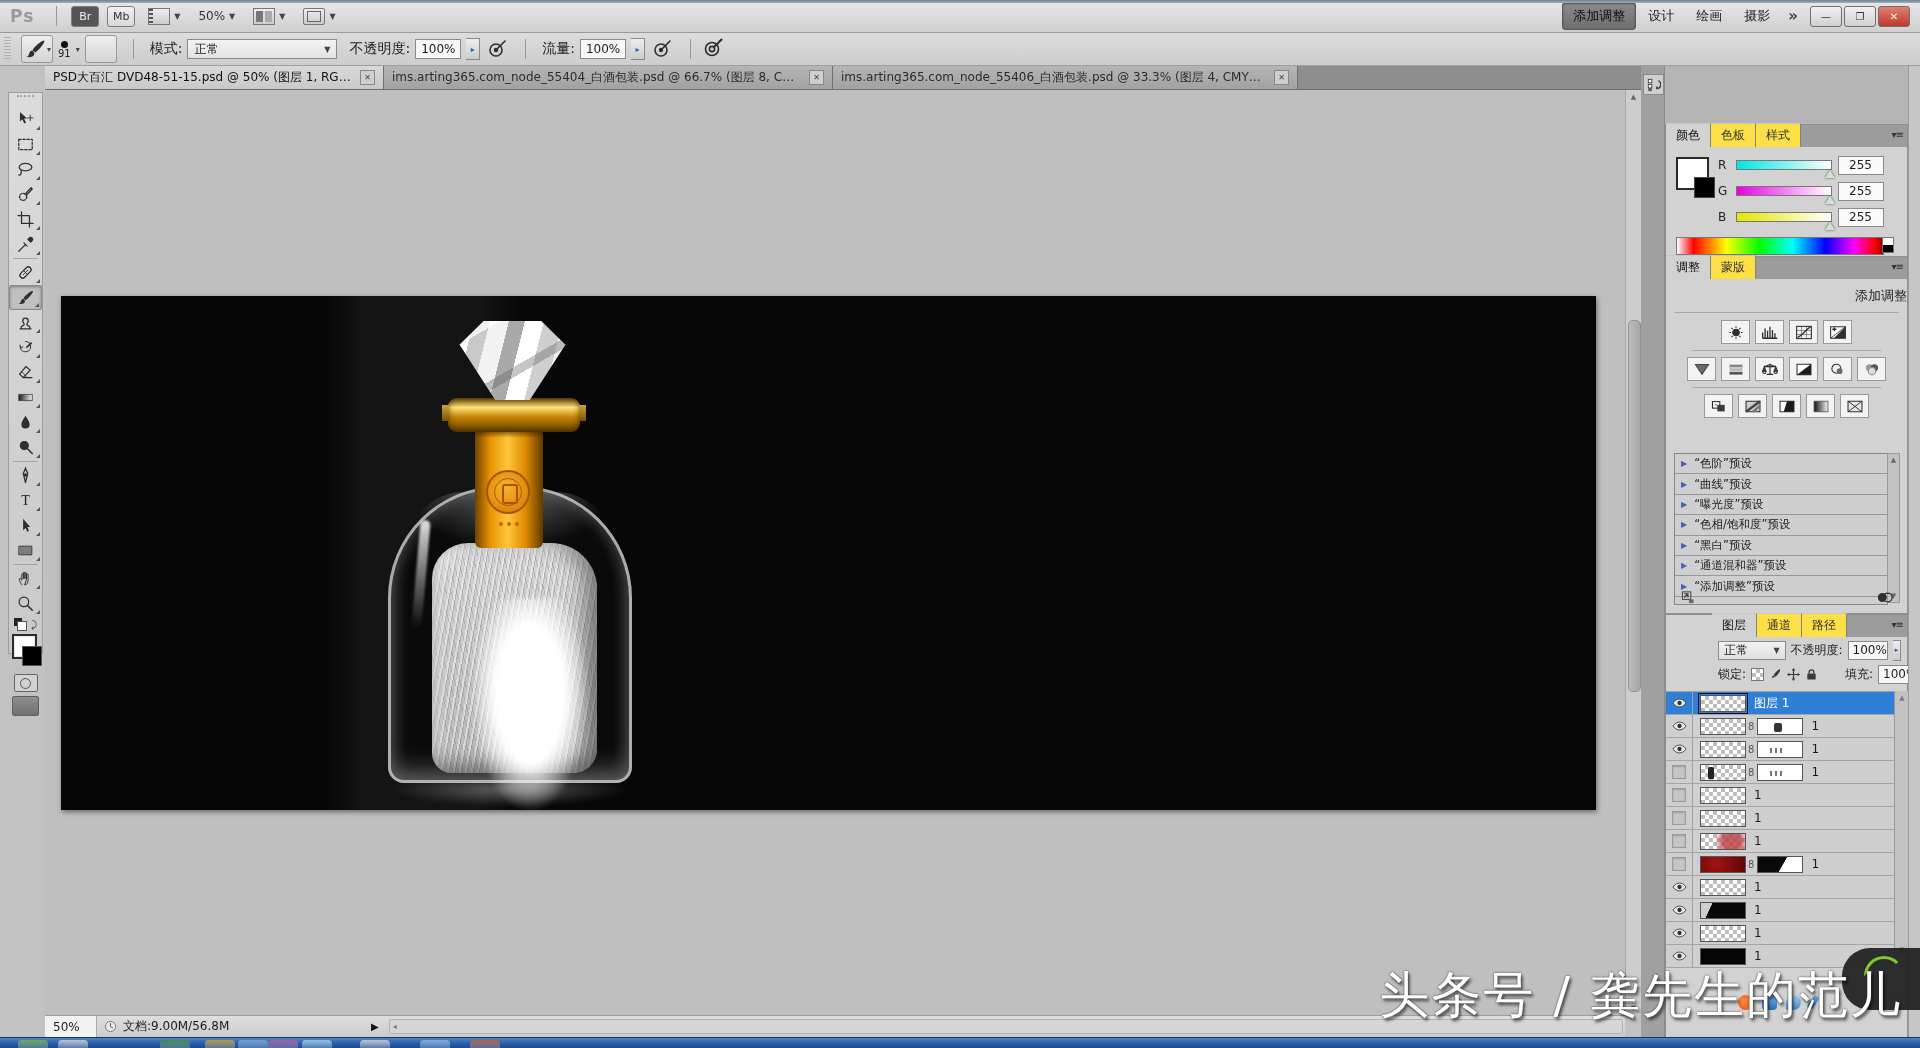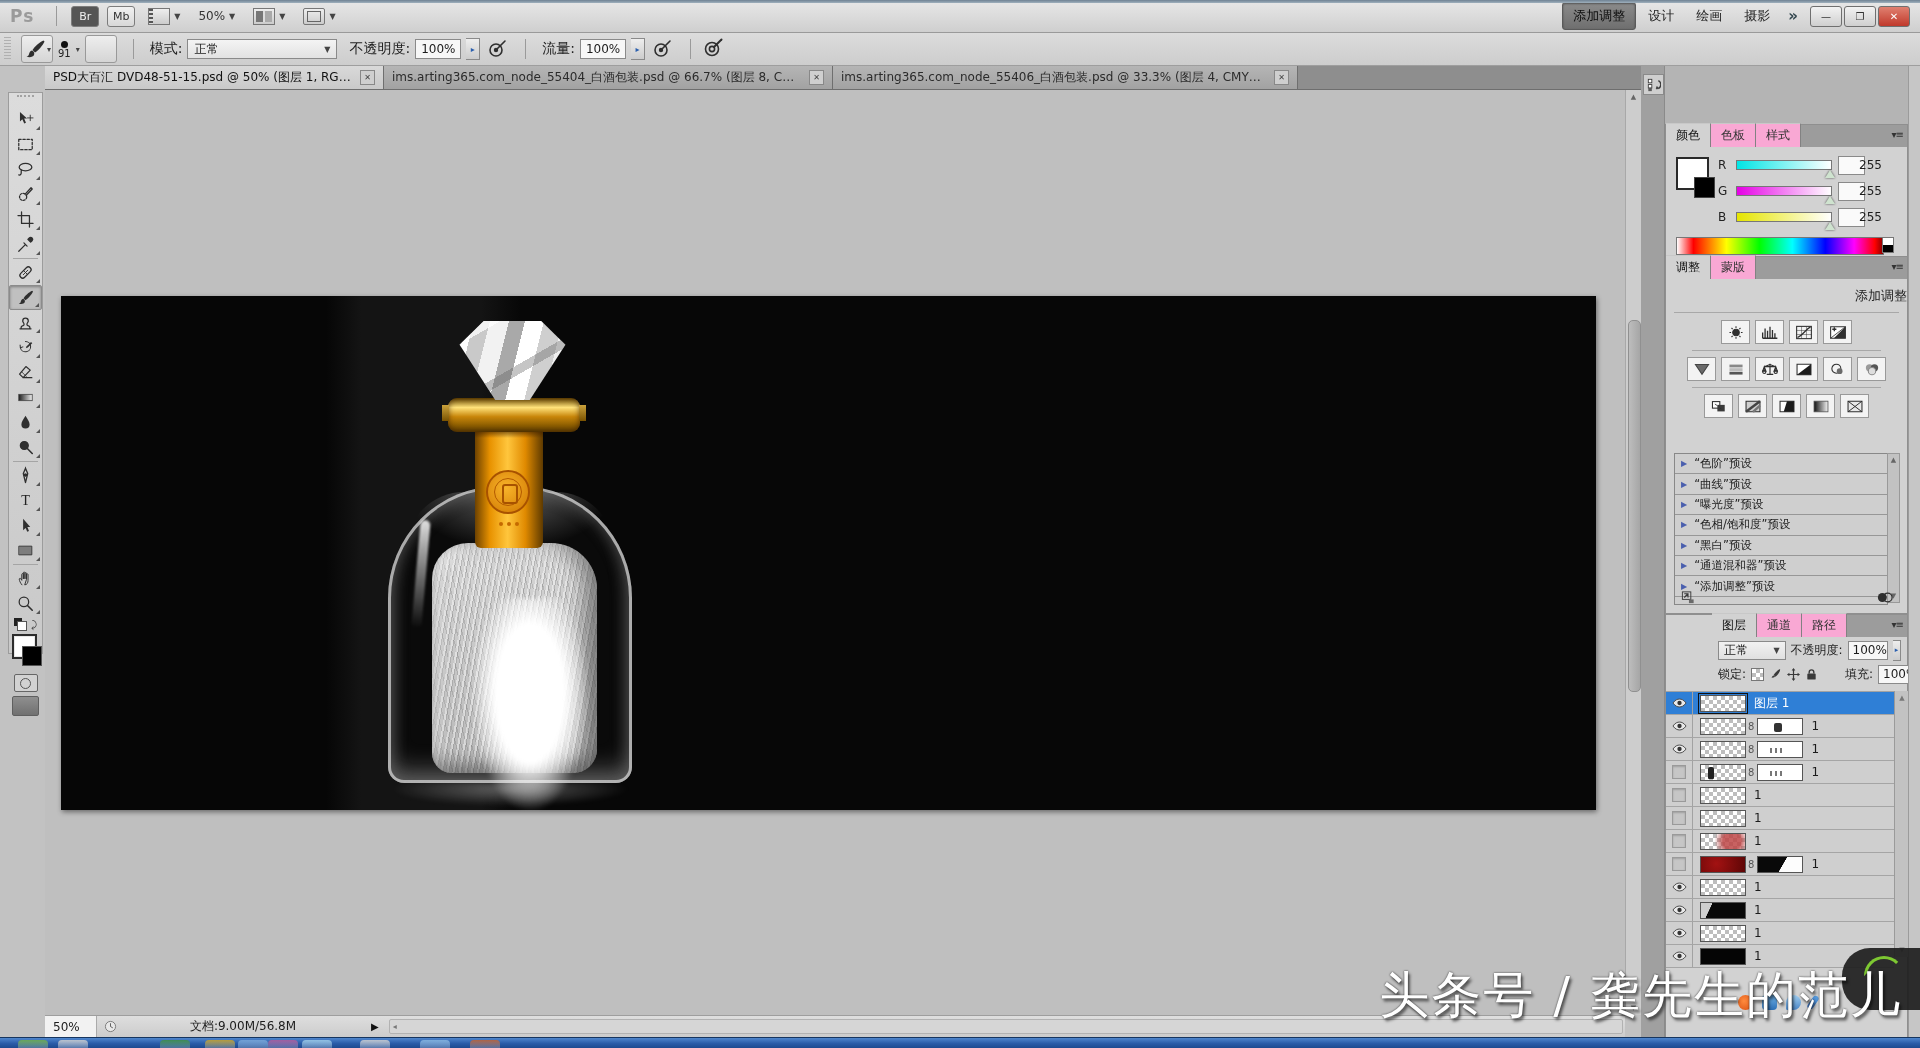--- a/index.html
+++ b/index.html
@@ -141,55 +141,55 @@
   #vthumb{position:absolute;left:2px;top:230px;width:11px;height:370px;background:linear-gradient(90deg,#bdbdbd,#a6a6a6);border:1px solid #909090;border-radius:5px;}
   #vscroll .sb-arrow.bottom{position:absolute;bottom:0;left:0;right:0;}
 
   
   #statusbar{position:absolute;left:45px;top:1015px;width:1580px;height:22px;
     background:linear-gradient(#dedede,#cccccc);border-top:1px solid #9e9e9e;
     display:flex;align-items:center;box-sizing:border-box;font-size:12px;}
   #status-zoom{width:52px;height:100%;background:#f2f2f2;border-right:1px solid #aaa;
     display:flex;align-items:center;padding-left:8px;box-sizing:border-box;}
   #status-clock{width:26px;display:flex;align-items:center;justify-content:center;}
-  #status-doc{width:240px;text-align:center;}
+  #status-doc{width:240px;text-align:left;}
   #status-popup{font-size:10px;color:#111;margin:0 8px;}
   #hscroll{flex:1;height:15px;margin:0 2px;background:#d6d6d6;border:1px solid #b2b2b2;border-radius:2px;
     display:flex;align-items:center;padding-left:3px;box-sizing:border-box;font-size:8px;color:#777;}
 
   
   #dock{position:absolute;left:1641px;top:66px;width:279px;height:982px;background:#b4b4b4;box-sizing:border-box;}
   #dock-strip{position:absolute;left:0;top:0;width:24px;height:100%;background:#a0a0a0;border-right:1px solid #8a8a8a;box-sizing:border-box;}
   #dock-collapse{margin:8px 2px;width:19px;height:19px;background:#cfcfcf;border:1px solid #8a8a8a;
     display:flex;align-items:center;justify-content:center;}
   #panels{position:absolute;left:24px;top:0;width:243px;height:100%;margin-top:44px;}
   #dock-edge{position:absolute;left:1908px;top:66px;width:12px;height:982px;background:#c6c6c6;border-left:1px solid #9b9b9b;box-sizing:border-box;}
 
   .panel{position:absolute;left:0;width:243px;background:#d2d2d2;border:1px solid #8f8f8f;box-sizing:border-box;}
   .ptab-row{height:22px;background:#9c9c9c;display:flex;align-items:flex-end;position:relative;}
-  .ptab{padding:3px 10px 3px;font-size:12px;color:#333;background:#f9a8d4;border-right:1px solid #828282;
+  .ptab{padding:3px 10px 3px;font-size:12px;color:#333;background:#fde047;border-right:1px solid #828282;
     border-top:1px solid #c8c8c8;}
   .ptab.active{background:#d2d2d2;color:#111;}
   .pmenu{position:absolute;right:4px;top:4px;font-size:10px;color:#333;letter-spacing:-1px;}
 
   
   #panel-color{top:14px;height:150px;}
   #fg2{position:absolute;left:10px;top:32px;width:29px;height:29px;background:#fff;border:2px solid #2a2a2a;}
   #bg2{position:absolute;left:28px;top:52px;width:19px;height:19px;background:#000;border:1px solid #444;}
   .chan-row{position:absolute;left:52px;display:flex;align-items:center;gap:6px;height:20px;}
   .chan-label{width:12px;font-size:12px;color:#222;}
   .chan-bar{width:96px;height:10px;border:1px solid #777;position:relative;box-sizing:border-box;}
   .chan-bar.r{background:linear-gradient(90deg,#00e5e5,#ffffff);}
   .chan-bar.g{background:linear-gradient(90deg,#e500e5,#ffffff);}
   .chan-bar.b{background:linear-gradient(90deg,#e5e500,#ffffff);}
   .chan-bar::after{content:"";position:absolute;right:-4px;bottom:-9px;width:0;height:0;
     border-left:5px solid transparent;border-right:5px solid transparent;border-bottom:8px solid #cfe3cf;
     filter:drop-shadow(0 0 1px #4a4a4a);}
-  .chan-val{width:27px;height:19px;background:#fafafa;border:1px solid #8a8a8a;font-size:12px;
-    display:flex;align-items:center;padding-left:20px;box-sizing:border-box;}
+  .chan-val{width:46px;height:19px;background:#fafafa;border:1px solid #8a8a8a;font-size:12px;
+    display:flex;align-items:center;padding-left:10px;box-sizing:border-box;}
   #spectrum{position:absolute;left:10px;top:112px;width:206px;height:16px;border:1px solid #777;
     background:linear-gradient(90deg,#fff,#f00 8%,#ff0 24%,#0f0 40%,#0ff 56%,#00f 72%,#f0f 86%,#f00 96%,#800);}
   #spectrum-ends{position:absolute;left:216px;top:112px;width:12px;height:16px;border:1px solid #777;box-sizing:border-box;
     background:linear-gradient(#fff 0 50%,#000 50%);}
 
   
   #panel-adjust{top:146px;height:358px;text-align:right;}
   #adjust-title{margin:8px 0 0 10px;font-size:13px;color:#222;}
   .hr{height:1px;background:#a8a8a8;margin:7px 8px;}
   .aicon-row{display:flex;justify-content:center;gap:5px;margin:6px 0;}

